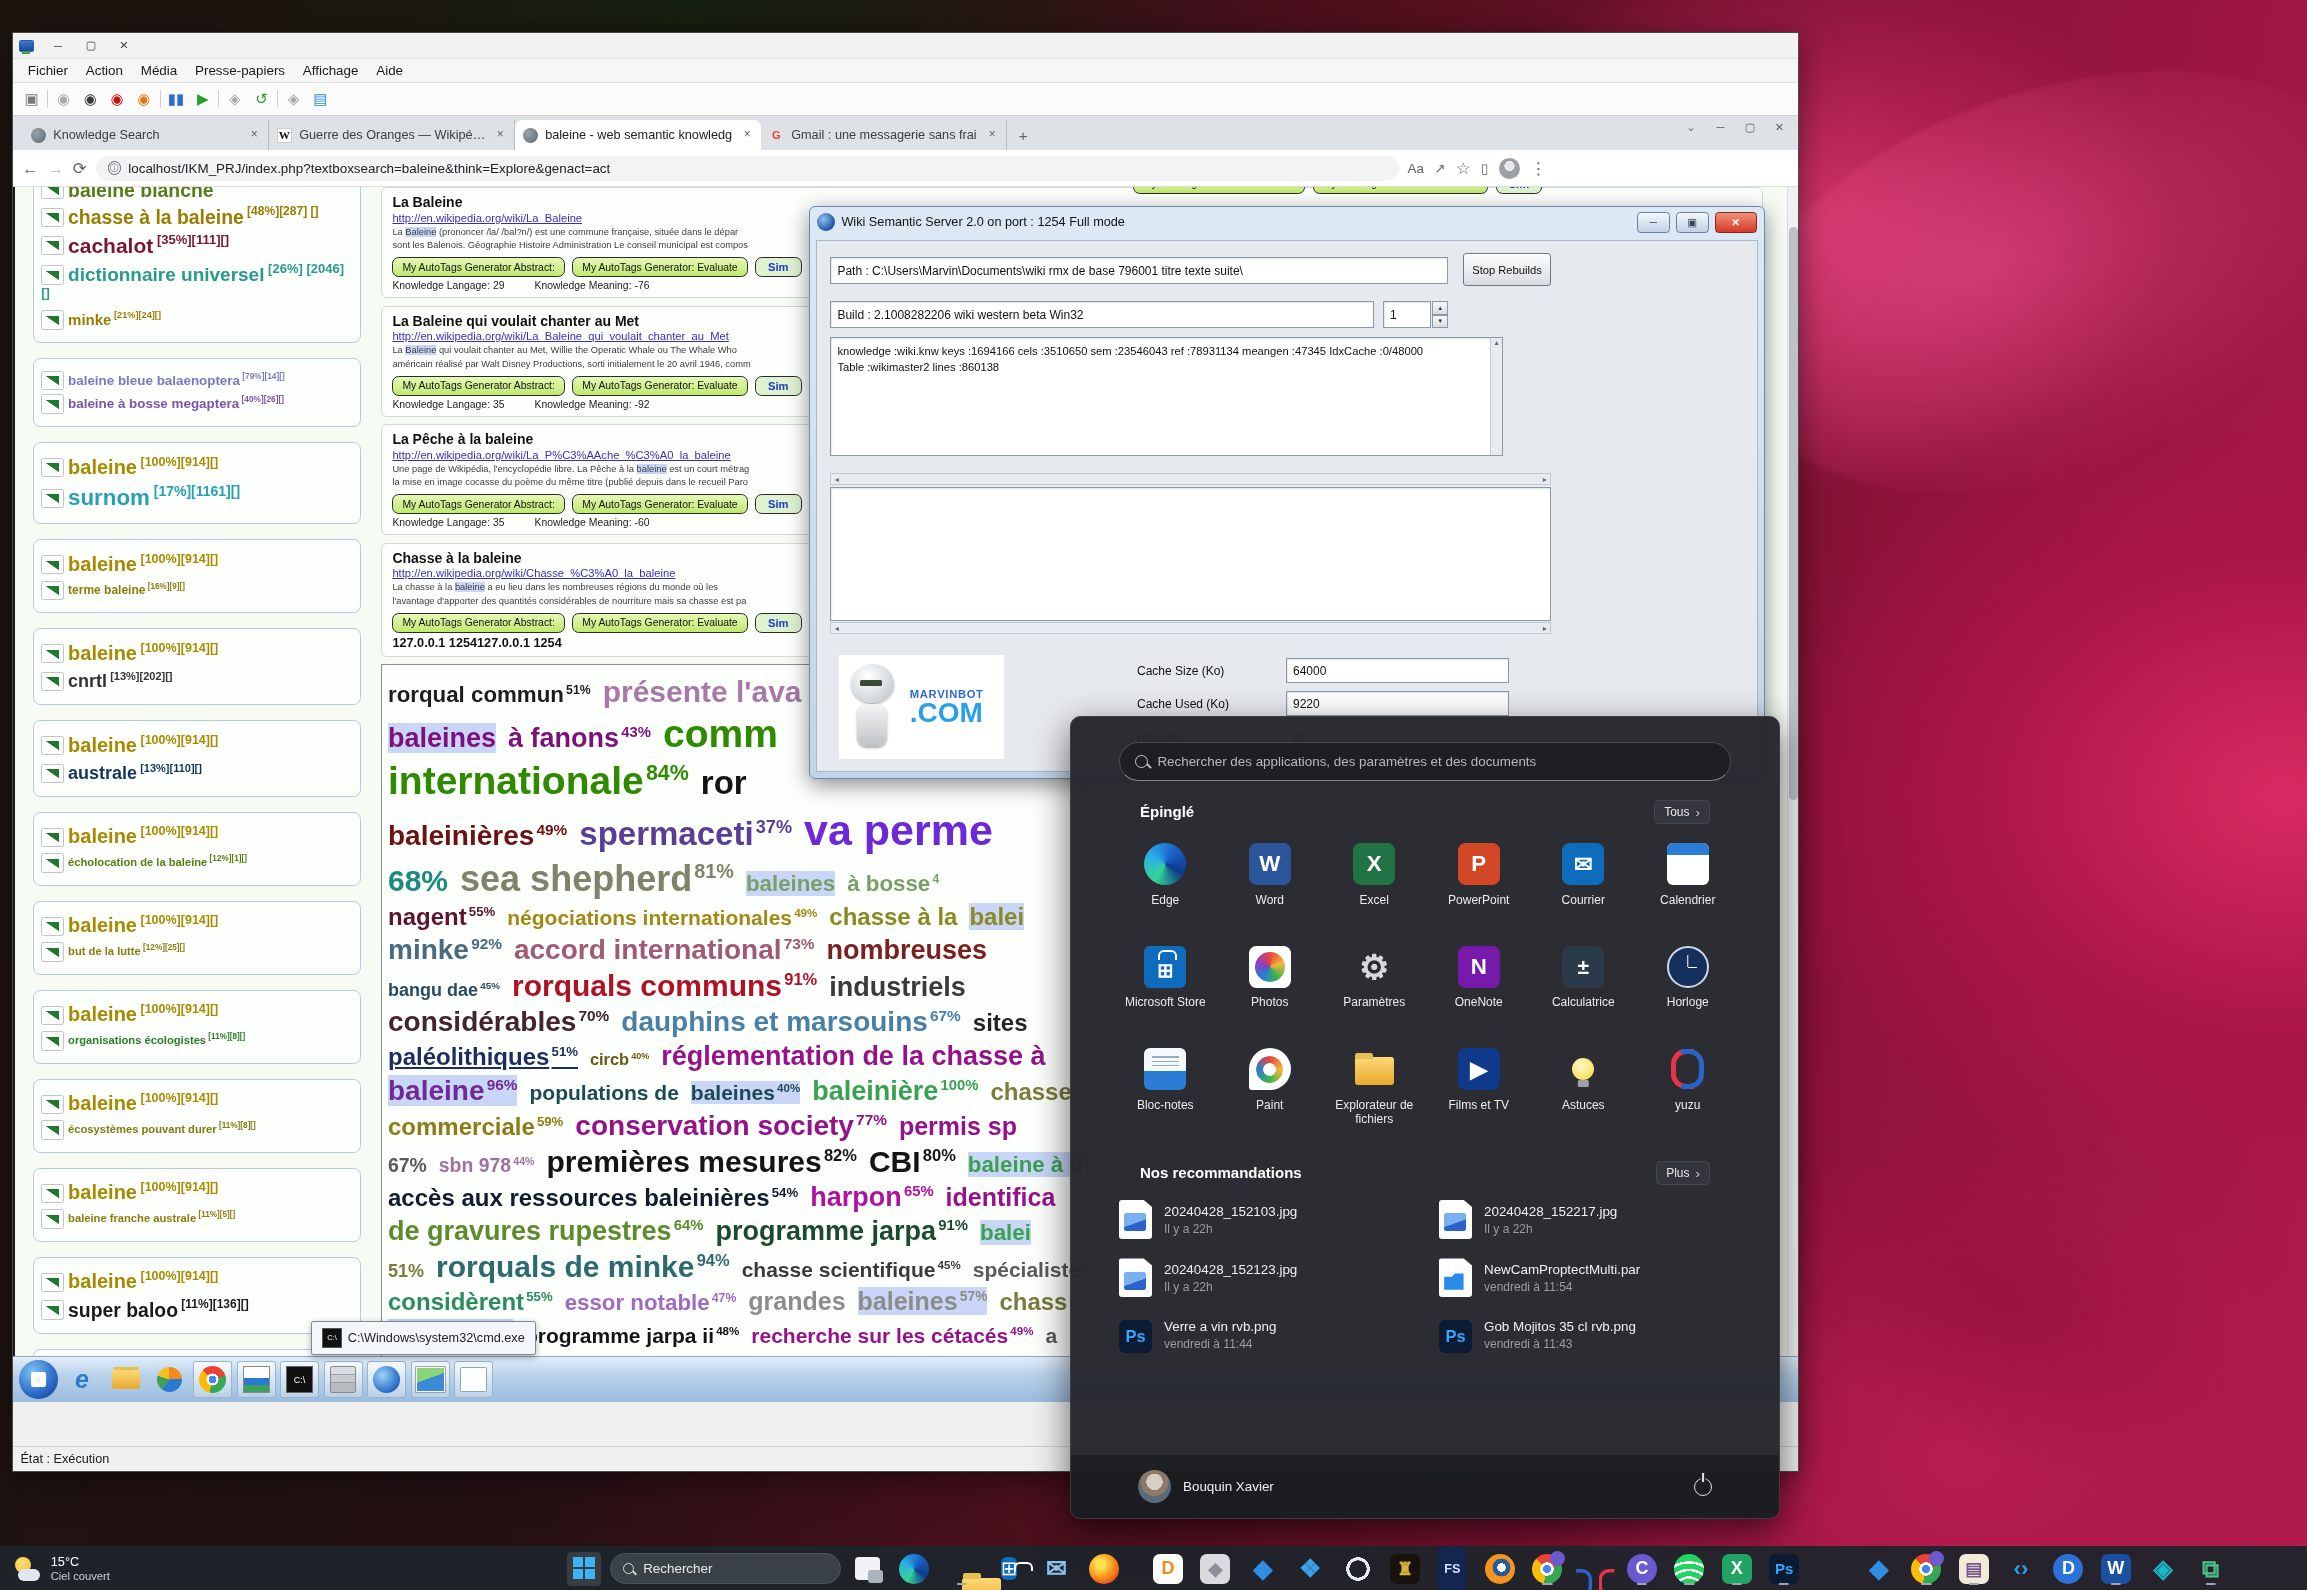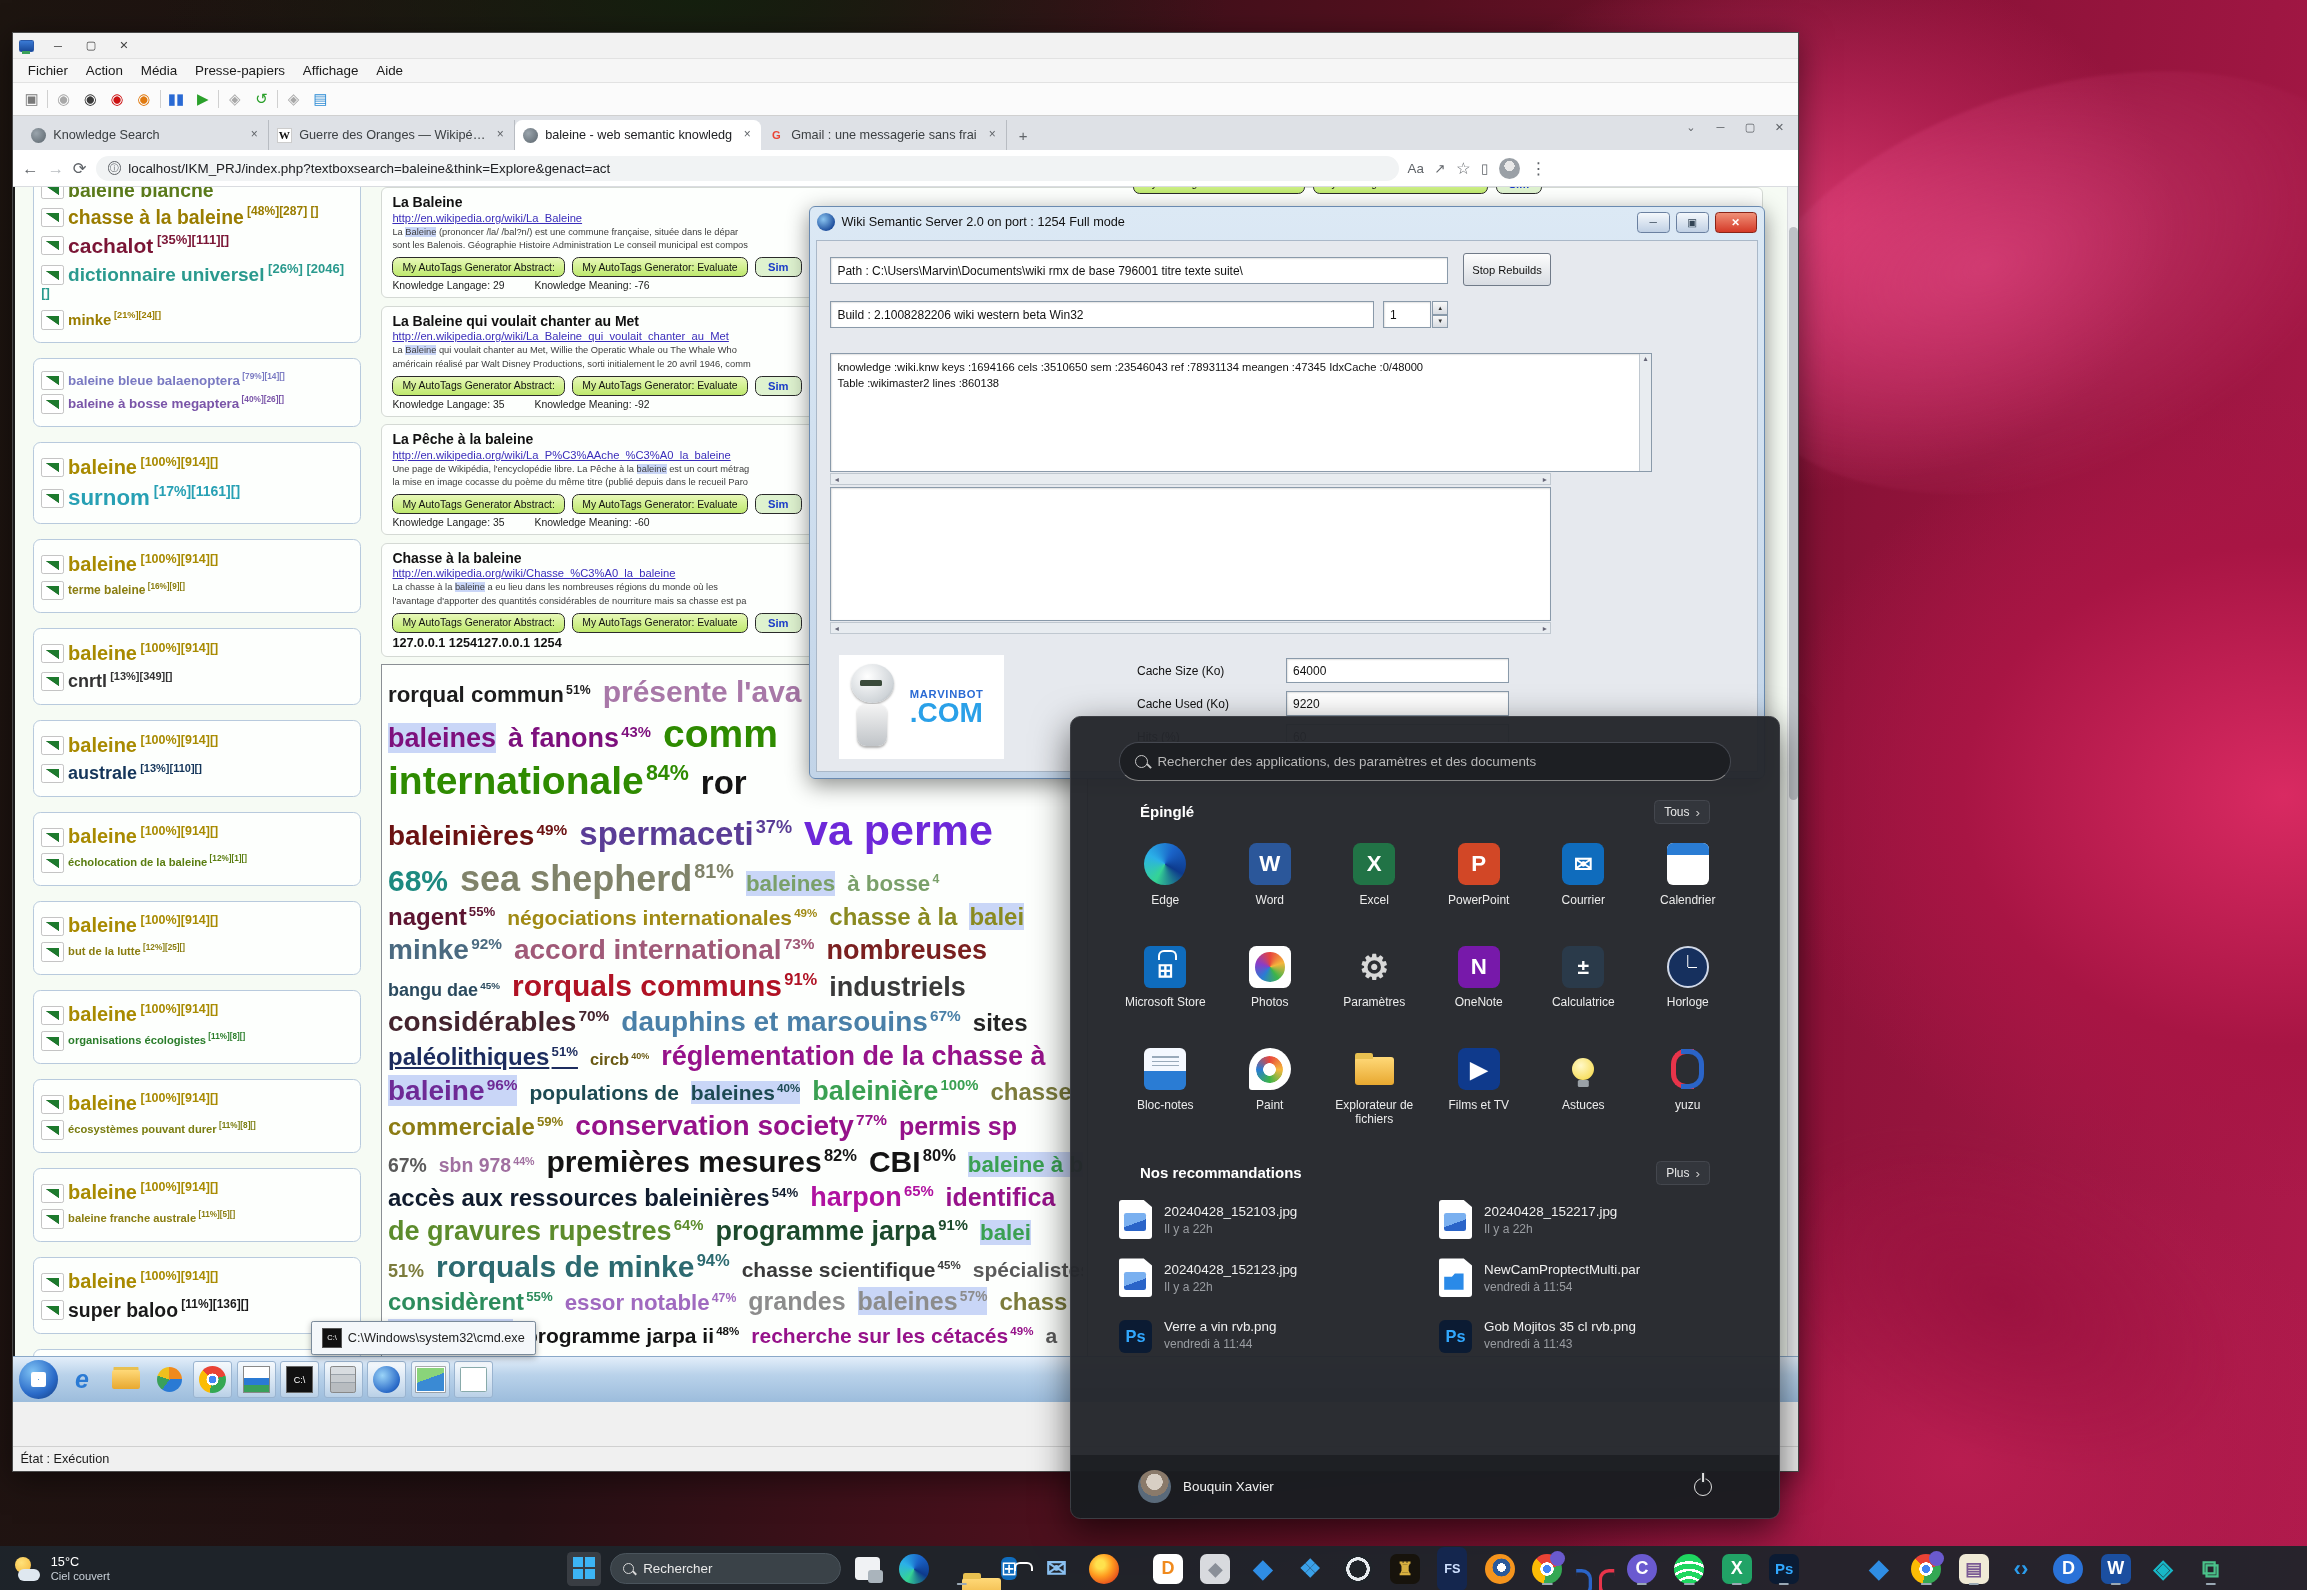--- a/index.html
+++ b/index.html
@@ -115,21 +115,21 @@
 .dbtn.close{width:42px;background:linear-gradient(#f09078,#d43a28);color:#fff;font-weight:bold;border-color:#8a2418}
 #dlg-body{position:absolute;left:6px;right:6px;top:33px;bottom:6px;background:#e6e9ee;border:0.7px solid #aab8c8}
 .dfield{background:#fff;border:0.7px solid #8a9aaa;box-shadow:inset 0.7px 0.7px 1.5px rgba(0,0,0,.15);font-size:12px;color:#111;display:flex;align-items:center;padding:0 6px}
 #dlg-path{position:absolute;left:13.4px;top:16.4px;width:618px;height:27px}
 #dlg-stop{position:absolute;left:646px;top:12px;width:88px;height:33px;border:0.7px solid #707a88;border-radius:3px;background:linear-gradient(#fdfdfd,#d8dce2);font-size:11.2px;color:#111;display:flex;align-items:center;justify-content:center}
 #dlg-build{position:absolute;left:13.4px;top:60px;width:544px;height:27px}
 #dlg-spin{position:absolute;left:566px;top:60px;width:48px;height:27px}
 #dlg-spinbtns{position:absolute;left:615px;top:60px;width:16.4px;height:27px;display:flex;flex-direction:column}
 #dlg-spinbtns span{flex:1;border:0.7px solid #8a9aaa;background:linear-gradient(#f8f8f8,#d8dce2);font-size:6px;color:#333;display:flex;align-items:center;justify-content:center}
 .dta{position:absolute;left:13.4px;background:#fff;border:0.7px solid #8a9aaa;box-shadow:inset 0.7px 0.7px 1.5px rgba(0,0,0,.15);font-size:11.2px;color:#111;padding:4.5px 6px;line-height:1.5}
-#dlg-stats{top:112px;width:822px;height:119px}
+#dlg-stats{top:96px;width:673px;height:119px}
 #dlg-stats .sb{position:absolute;right:0;top:0;bottom:0;width:12.7px;background:#e8ecf0;border-left:0.7px solid #c0c8d0;font-size:6.7px;color:#667;text-align:center}
 #dlg-empty{top:246px;width:721px;height:134px}
 .hsb{position:absolute;left:13.4px;width:721px;height:12px;background:#e8ecf0;border:0.7px solid #c0c8d0;display:flex;justify-content:space-between;font-size:6.7px;color:#667;align-items:center;padding:0 2.2px}
 #hsb1{top:232px}#hsb2{top:381px}
 #dlg-logo{position:absolute;left:22.3px;top:414px;width:165px;height:104px;background:#fff;display:flex;align-items:center;padding:4.5px}
 #robot{width:63px;height:92px;position:relative}
 #robot:before{content:"";position:absolute;left:7.4px;top:3px;width:43px;height:39px;border-radius:50%;background:radial-gradient(circle at 38% 32%,#fff,#cfd4d8 70%,#9aa0a6);box-shadow:0 1.5px 2.2px rgba(0,0,0,.3)}
 #robot:after{content:"";position:absolute;left:16.4px;top:19.4px;width:22.3px;height:6px;background:#3a4a3a;border-radius:1.5px}
 #robot .body{position:absolute;left:13.4px;top:43px;width:30px;height:42px;border-radius:9px;background:linear-gradient(#f4f4f4,#c0c4c8);box-shadow:0 1.5px 2.2px rgba(0,0,0,.3)}
 #logo-text{margin-left:3px}
@@ -321,21 +321,21 @@
             <div class="sgroup">
               <div class="sitem"><span class="tri"></span><span class="slab" style="color: rgb(168, 138, 0); font-size: 20px;">baleine</span><span class="smeta" style="color: rgb(168, 138, 0); font-size: 12.5px;"> [100%][914][]</span></div>
               <div class="sitem"><span class="tri"></span><span class="slab" style="color: rgb(39, 160, 180); font-size: 22.3px;">surnom</span><span class="smeta" style="color: rgb(39, 160, 180); font-size: 14px;"> [17%][1161][]</span></div>
             </div>
             <div class="sgroup">
               <div class="sitem"><span class="tri"></span><span class="slab" style="color: rgb(168, 138, 0); font-size: 20px;">baleine</span><span class="smeta" style="color: rgb(168, 138, 0); font-size: 12.5px;"> [100%][914][]</span></div>
               <div class="sitem"><span class="tri"></span><span class="slab" style="color: rgb(138, 125, 16); font-size: 12px;">terme baleine</span><span class="smeta" style="color: rgb(138, 125, 16); font-size: 8.2px;"> [16%][9][]</span></div>
             </div>
             <div class="sgroup">
               <div class="sitem"><span class="tri"></span><span class="slab" style="color: rgb(168, 138, 0); font-size: 20px;">baleine</span><span class="smeta" style="color: rgb(168, 138, 0); font-size: 12.5px;"> [100%][914][]</span></div>
-              <div class="sitem"><span class="tri"></span><span class="slab" style="color: rgb(51, 51, 51); font-size: 18px;">cnrtl</span><span class="smeta" style="color: rgb(51, 51, 51); font-size: 11px;"> [13%][349][]</span></div>
+              <div class="sitem"><span class="tri"></span><span class="slab" style="color: rgb(51, 51, 51); font-size: 18px;">cnrtl</span><span class="smeta" style="color: rgb(51, 51, 51); font-size: 11px;"> [13%][202][]</span></div>
             </div>
             <div class="sgroup">
               <div class="sitem"><span class="tri"></span><span class="slab" style="color: rgb(168, 138, 0); font-size: 20px;">baleine</span><span class="smeta" style="color: rgb(168, 138, 0); font-size: 12.5px;"> [100%][914][]</span></div>
               <div class="sitem"><span class="tri"></span><span class="slab" style="color: rgb(20, 53, 90); font-size: 18px;">australe</span><span class="smeta" style="color: rgb(20, 53, 90); font-size: 11px;"> [13%][110][]</span></div>
             </div>
             <div class="sgroup">
               <div class="sitem"><span class="tri"></span><span class="slab" style="color: rgb(168, 138, 0); font-size: 20px;">baleine</span><span class="smeta" style="color: rgb(168, 138, 0); font-size: 12.5px;"> [100%][914][]</span></div>
               <div class="sitem"><span class="tri"></span><span class="slab" style="color: rgb(90, 125, 16); font-size: 11.2px;">écholocation de la baleine</span><span class="smeta" style="color: rgb(90, 125, 16); font-size: 8.2px;"> [12%][1][]</span></div>
             </div>
             <div class="sgroup">

